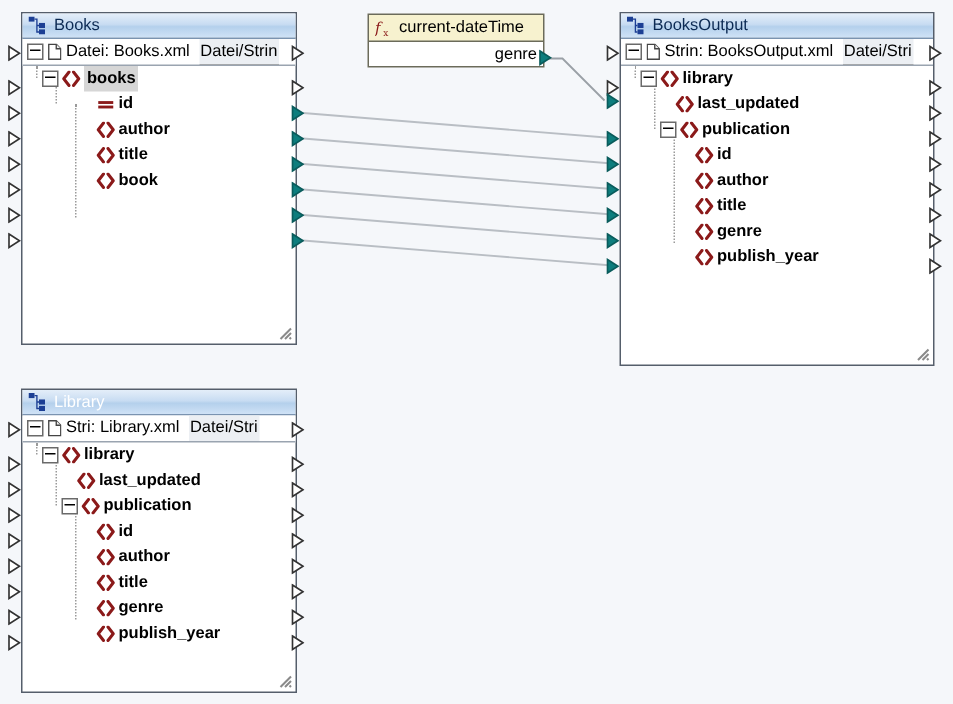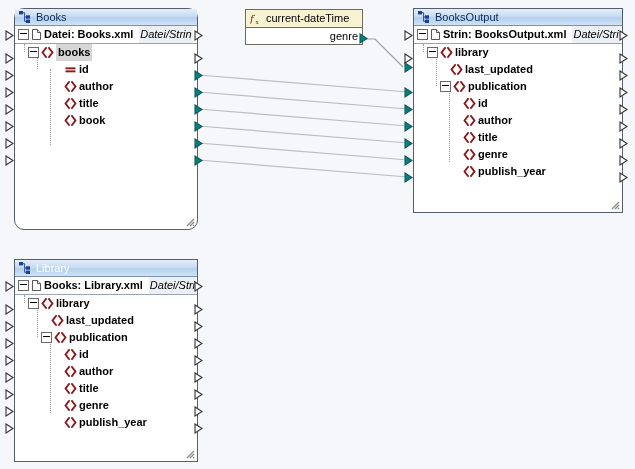--- a/index.html
+++ b/index.html
@@ -37,27 +37,26 @@
     display:flex;align-items:center;
     border-bottom:1px solid #9aa4b0;
     background:#fff;
     padding-left:3px;
     white-space:nowrap;
     position:relative;
     overflow:hidden;
   }
   .root-row .expander{margin-right:3px;}
   .file-icon{width:9px;height:11px;margin-right:3px;flex:none;}
-  .root-label{font-weight:bold;font-size:11px;color:#000;margin-right:6px;}
+  .root-label{font-weight:normal;font-size:11px;color:#000;margin-right:6px;}
   .datei-string{
     font-size:11px;color:#000;
     border-bottom:1px solid #000;
     padding:0 1px;
     background:#eceff3;
-    font-style:italic;
   }
 
   
   .expander{
     width:9px;height:9px;flex:none;
     border:1px solid #6a6a6a;background:#fff;
     position:relative;display:inline-block;
   }
   .expander::before{
     content:"";position:absolute;left:1px;right:1px;top:3px;height:1px;background:#000;
@@ -115,21 +114,21 @@
     <path d="M 361,39 L 375,39 L 403,67" fill="none" stroke="#9aa0a6" stroke-width="1.2"></path>
 
     <path d="M 198,75  L 408,92" fill="none" stroke="#b9bec4" stroke-width="1.2"></path>
     <path d="M 198,92  L 408,109" fill="none" stroke="#b9bec4" stroke-width="1.2"></path>
     <path d="M 198,109 L 408,126" fill="none" stroke="#b9bec4" stroke-width="1.2"></path>
     <path d="M 198,126 L 408,143" fill="none" stroke="#b9bec4" stroke-width="1.2"></path>
     <path d="M 198,143 L 408,160" fill="none" stroke="#b9bec4" stroke-width="1.2"></path>
     <path d="M 198,160 L 408,177" fill="none" stroke="#b9bec4" stroke-width="1.2"></path>
   </svg>
 
-  <div class="comp" id="c-books" style="left:14px;top:8px;width:184px;height:222px;border-radius:10px;">
+  <div class="comp" id="c-books" style="left:14px;top:8px;width:184px;height:222px;">
     <div class="comp-title active">
       <svg class="title-icon" viewBox="0 0 12 12">
         <rect x="0" y="0" width="4" height="3.4" fill="#1c3f94"></rect>
         <rect x="7" y="4.3" width="4" height="3.4" fill="#1c3f94"></rect>
         <rect x="7" y="8.6" width="4" height="3.4" fill="#1c3f94"></rect>
         <path d="M4 1.7 L5.6 1.7 L5.6 6 L7 6 M5.6 6 L5.6 10.3 L7 10.3" stroke="#1c3f94" stroke-width="0.9" fill="none"></path>
       </svg>
       <span>Books</span>
     </div>
     <div class="root-row">
@@ -253,21 +252,21 @@
       <span>current-dateTime</span>
     </div>
     <div class="fn-body">
       <span>genre</span>
     </div>
   </div>
   <svg class="conn" style="left:359px;top:33px;" viewBox="0 0 9 11">
       <path d="M1 1 L8 5.5 L1 10 Z" fill="#0d7d7d" stroke="#0a5c5c" stroke-width="1.1"></path>
     </svg>
 
-  <div class="comp" id="c-booksoutput" style="left:413px;top:8px;width:210px;height:205px;">
+  <div class="comp" id="c-booksoutput" style="left:413px;top:8px;width:210px;height:236px;">
     <div class="comp-title active">
       <svg class="title-icon" viewBox="0 0 12 12">
         <rect x="0" y="0" width="4" height="3.4" fill="#1c3f94"></rect>
         <rect x="7" y="4.3" width="4" height="3.4" fill="#1c3f94"></rect>
         <rect x="7" y="8.6" width="4" height="3.4" fill="#1c3f94"></rect>
         <path d="M4 1.7 L5.6 1.7 L5.6 6 L7 6 M5.6 6 L5.6 10.3 L7 10.3" stroke="#1c3f94" stroke-width="0.9" fill="none"></path>
       </svg>
       <span>BooksOutput</span>
     </div>
     <div class="root-row">
@@ -420,21 +419,21 @@
         <path d="M4 1.7 L5.6 1.7 L5.6 6 L7 6 M5.6 6 L5.6 10.3 L7 10.3" stroke="#1c3f94" stroke-width="0.9" fill="none"></path>
       </svg>
       <span>Library</span>
     </div>
     <div class="root-row">
       <span class="expander"></span>
       <svg class="file-icon" viewBox="0 0 9 11">
         <path d="M0.5 0.5 h5 l3 3 v7 h-8 z" fill="#fff" stroke="#444" stroke-width="0.9"></path>
         <path d="M5.5 0.5 v3 h3" fill="#eee" stroke="#444" stroke-width="0.9"></path>
       </svg>
-      <span class="root-label">Books: Library.xml</span>
+      <span class="root-label">Stri: Library.xml</span>
       <span class="datei-string">Datei/Stri</span>
     </div>
     <div style="position:relative;">
       <div class="guide" style="left:9px;top:0px;height:8px;"></div>
       <div class="guide" style="left:22px;top:8px;height:34px;"></div>
       <div class="guide" style="left:35px;top:42px;height:76px;"></div>
       <div class="row" style="padding-left:4px;">
         <span class="indent" style="width:9px;"></span>
         <span class="expander" style="margin-right:2px;"></span>
         <svg class="node-icon" width="13" height="11" viewBox="0 0 13 11">

